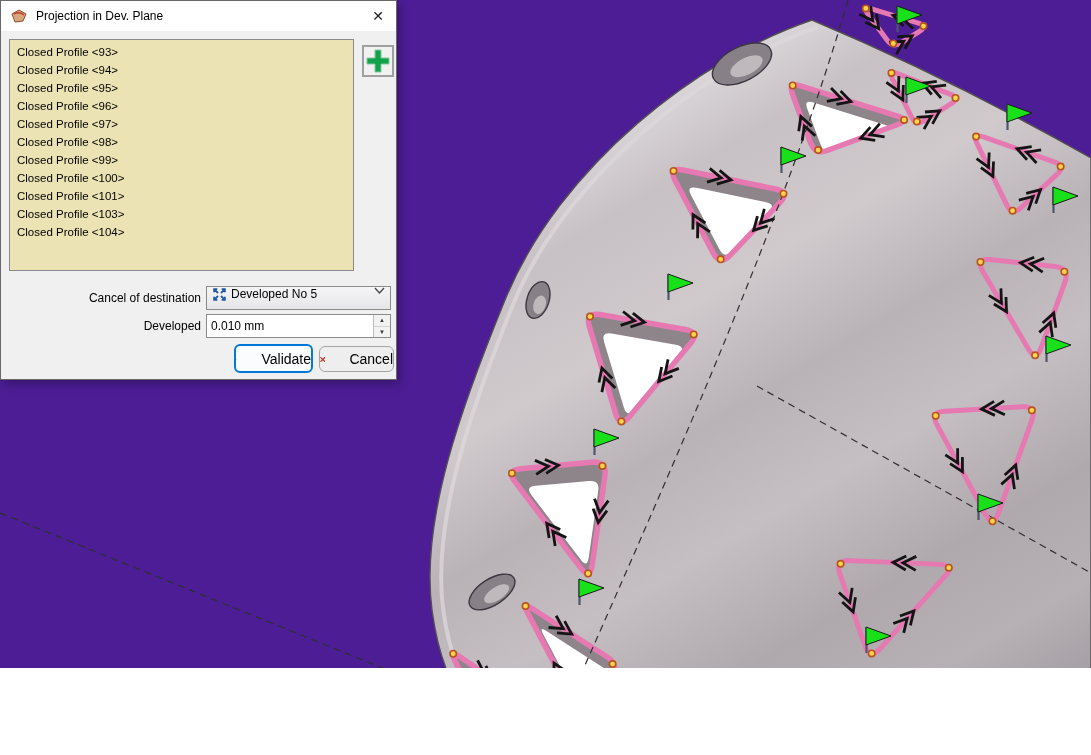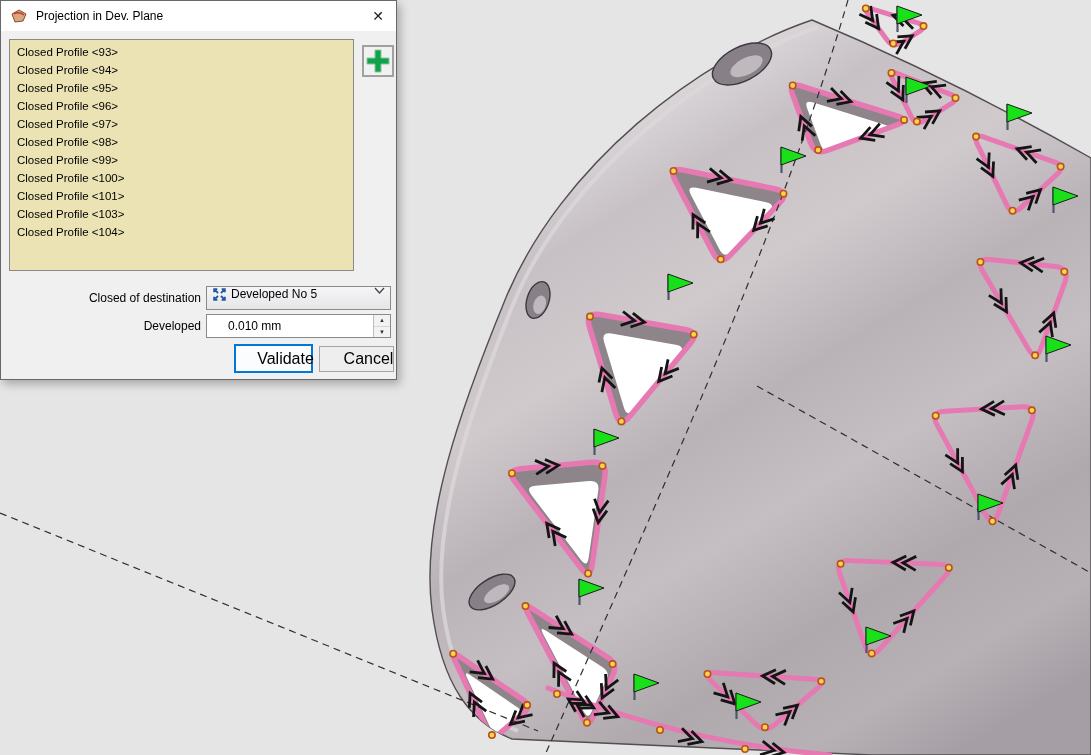--- a/index.html
+++ b/index.html
@@ -1,16 +1,16 @@
 <!DOCTYPE html>
 <html><head>
 <meta charset="utf-8">
 <style>
   html,body{margin:0;padding:0;background:#fff;}
-  .stage{position:relative;width:1091px;height:755px;background:#e5e5e5;overflow:hidden;
+  .stage{position:relative;width:1091px;height:668px;background:#4c1d95;overflow:hidden;
          font-family:"Liberation Sans",sans-serif;}
   svg.scene{position:absolute;left:0;top:0;}
 
   
   .dialog{position:absolute;left:0;top:0;width:397px;height:380px;background:#f0f0f0;
           border:1px solid #686868;box-sizing:border-box;box-shadow:3px 4px 9px rgba(0,0,0,.28);}
   .titlebar{position:absolute;left:0;top:0;right:0;height:30px;background:#ffffff;
             display:flex;align-items:center;padding-left:9px;}
   .title{font-size:12px;color:#000;margin-left:8px;}
   .closebtn{position:absolute;right:0;top:0;width:36px;height:30px;display:flex;
@@ -20,27 +20,27 @@
   .li{font-size:11.5px;line-height:18px;padding-left:7px;color:#000;white-space:nowrap;}
   .plusbtn{position:absolute;left:361px;top:44px;width:32px;height:32px;background:#f1f1f1;
            border:2px solid #a0a0a0;box-sizing:border-box;display:flex;align-items:center;justify-content:center;}
   .rowlabel{position:absolute;left:5px;width:195px;text-align:right;font-size:12px;color:#000;}
   .combo{position:absolute;left:205px;top:285px;width:185px;height:24px;box-sizing:border-box;
          border:1px solid #8a8a8a;background:linear-gradient(#f5f5f7,#e6e6e9);
          display:flex;align-items:flex-start;gap:4px;padding:0 5px;}
   .combo .val{font-size:12px;flex:1;color:#000;}
   .tolinput{position:absolute;left:205px;top:313px;width:185px;height:24px;box-sizing:border-box;
             border:1px solid #8a8a8a;background:#fff;display:flex;align-items:stretch;}
-  .tolinput .val{font-size:12px;flex:1;display:flex;align-items:center;padding-left:21px;color:#000;text-align:right;}
+  .tolinput .val{font-size:12px;flex:1;display:flex;align-items:center;padding-left:4px;color:#000;text-align:right;}
   .spin{width:16px;border-left:1px solid #bdbdbd;display:flex;flex-direction:column;}
   .spin .s{flex:1;display:flex;align-items:center;justify-content:center;font-size:6px;
            color:#333;background:#f2f2f2;}
   .spin .s:first-child{border-bottom:1px solid #d4d4d4;}
   .btn{position:absolute;display:flex;align-items:center;justify-content:center;gap:24px;
-       font-size:16px;color:#000;box-sizing:border-box;}
+       font-size:14px;color:#000;box-sizing:border-box;border-radius:6px;}
   .validate{left:233px;top:343px;width:79px;height:29px;border:2px solid #0078d7;background:#fbfcfe;}
   .cancel{left:318px;top:345px;width:75px;height:26px;border:1px solid #a5a5a5;background:#eeeeee;}
 </style>
 </head>
 <body>
 
 <div class="stage">
 
   <svg class="scene" id="sceneSvg" width="1091" height="755" viewBox="0 0 1091 755">
       <defs>
@@ -411,21 +411,21 @@
         <div class="li">Closed Profile &lt;103&gt;</div>
         <div class="li">Closed Profile &lt;104&gt;</div>
       </div>
 
     <div class="plusbtn">
       <svg width="26" height="26" viewBox="0 0 26 26">
         <path d="M10,2 h6 v8 h8 v6 h-8 v8 h-6 v-8 h-8 v-6 h8 z" fill="#13a24c" stroke="#86c79b" stroke-width="1"></path>
       </svg>
     </div>
 
-    <div class="rowlabel" style="top:290px">Closed of destination</div>
+    <div class="rowlabel" style="top:290px">Cancel of destination</div>
     <div class="combo">
       <svg width="15" height="15" viewBox="0 0 14 14">
         <g stroke="#2456a8" stroke-width="1.7" fill="none">
           <path d="M5.6,5.6 L2,2 M2,5 L2,2 L5,2"></path>
           <path d="M8.4,5.6 L12,2 M9,2 L12,2 L12,5"></path>
           <path d="M5.6,8.4 L2,12 M2,9 L2,12 L5,12"></path>
           <path d="M8.4,8.4 L12,12 M12,9 L12,12 L9,12"></path>
         </g>
       </svg>
       <span class="val">Developed No 5</span>

